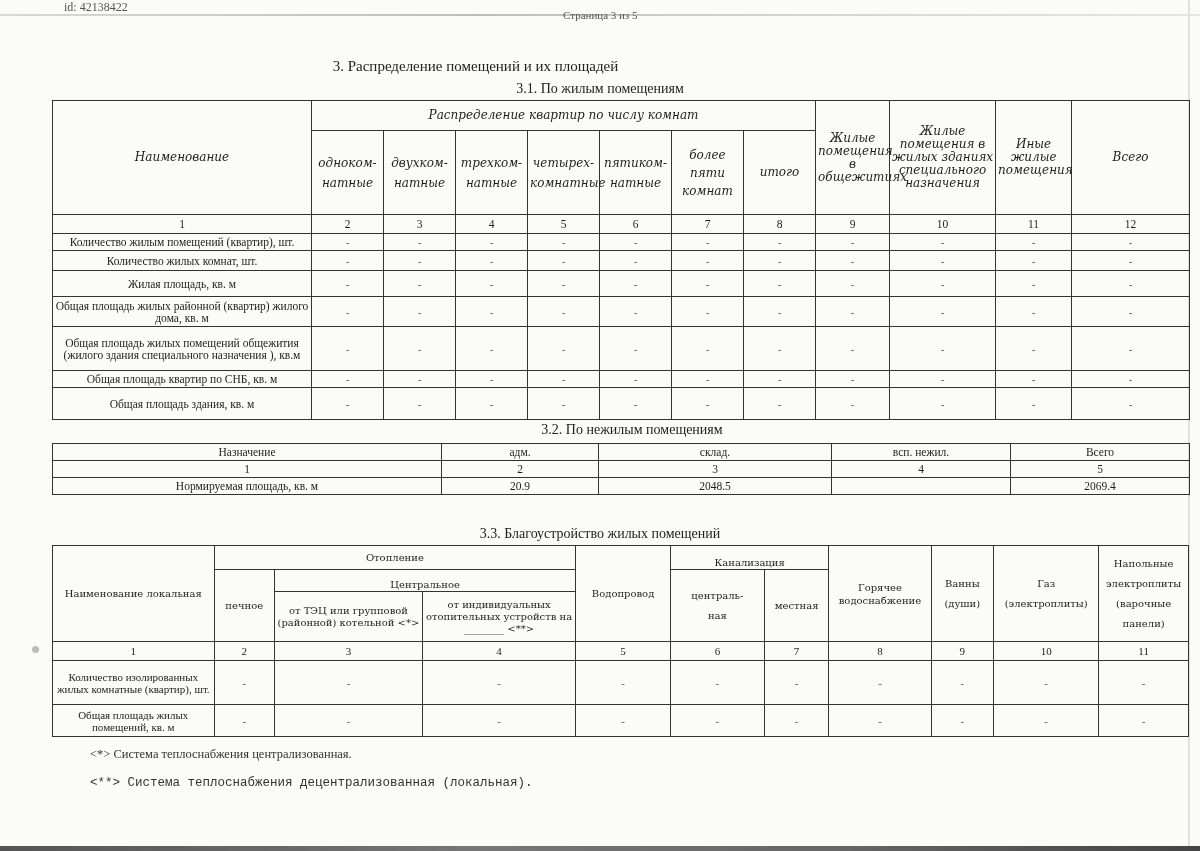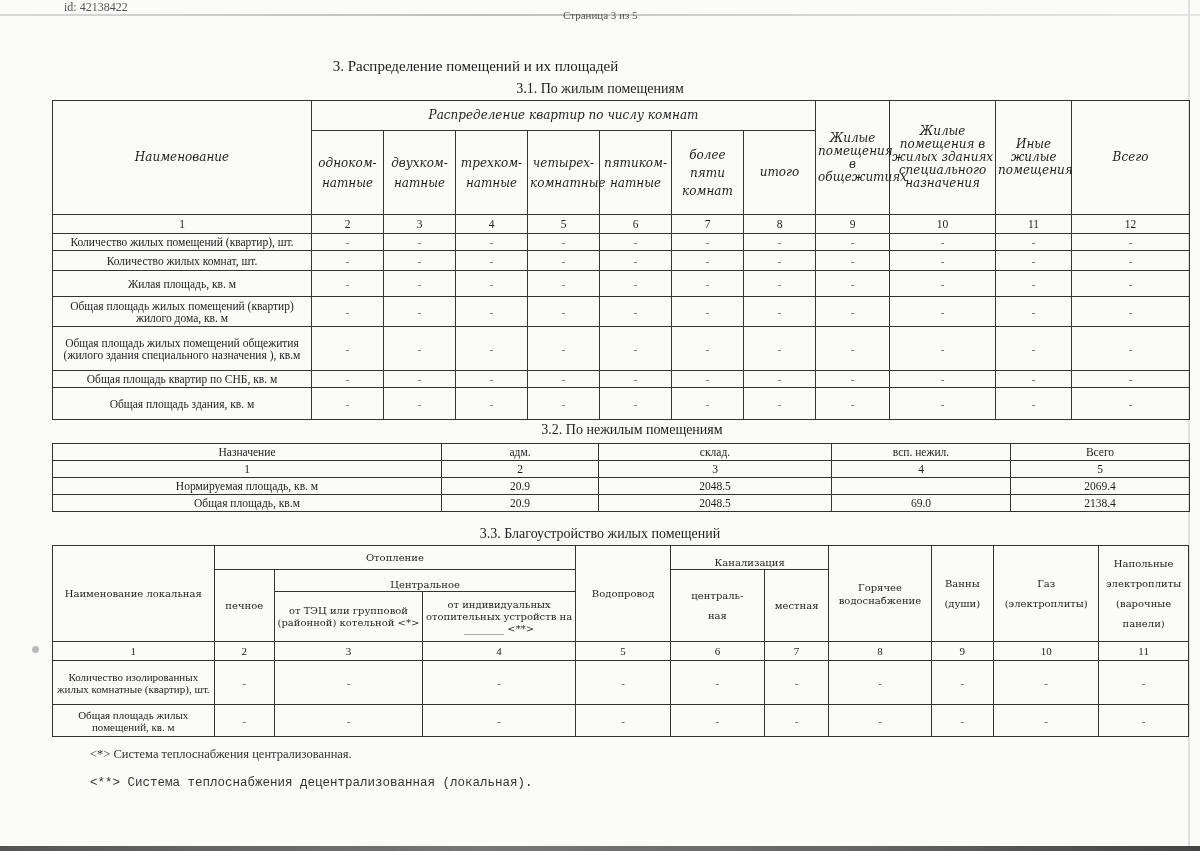--- a/index.html
+++ b/index.html
@@ -96,21 +96,21 @@
     <td>5</td>
     <td>6</td>
     <td>7</td>
     <td>8</td>
     <td>9</td>
     <td>10</td>
     <td>11</td>
     <td>12</td>
   </tr>
   <tr style="height:17px">
-    <td class="rl">Количество жилых помещений (квартир), шт.</td>
+    <td class="rl">Количество жилым помещений (квартир), шт.</td>
     <td class="dash">-</td>
     <td class="dash">-</td>
     <td class="dash">-</td>
     <td class="dash">-</td>
     <td class="dash">-</td>
     <td class="dash">-</td>
     <td class="dash">-</td>
     <td class="dash">-</td>
     <td class="dash">-</td>
     <td class="dash">-</td>
@@ -138,21 +138,21 @@
     <td class="dash">-</td>
     <td class="dash">-</td>
     <td class="dash">-</td>
     <td class="dash">-</td>
     <td class="dash">-</td>
     <td class="dash">-</td>
     <td class="dash">-</td>
     <td class="dash">-</td>
   </tr>
   <tr style="height:30px">
-    <td class="rl">Общая площадь жилых помещений  (квартир) жилого дома, кв. м</td>
+    <td class="rl">Общая площадь жилых районной  (квартир) жилого дома, кв. м</td>
     <td class="dash">-</td>
     <td class="dash">-</td>
     <td class="dash">-</td>
     <td class="dash">-</td>
     <td class="dash">-</td>
     <td class="dash">-</td>
     <td class="dash">-</td>
     <td class="dash">-</td>
     <td class="dash">-</td>
     <td class="dash">-</td>
@@ -227,27 +227,20 @@
     <td>3</td>
     <td>4</td>
     <td>5</td>
   </tr>
   <tr>
     <td>Нормируемая площадь, кв. м</td>
     <td>20.9</td>
     <td>2048.5</td>
     <td></td>
     <td>2069.4</td>
-  </tr>
-  <tr>
-    <td>Общая площадь, кв.м</td>
-    <td>20.9</td>
-    <td>2048.5</td>
-    <td>69.0</td>
-    <td>2138.4</td>
   </tr>
 </tbody>
   </table>
 
 <div class="sub" style="top:526px;">3.3. Благоустройство жилых помещений</div>
 
 <table class="t3">
   <colgroup>
     <col style="width:155px">
       <col style="width:58px">

